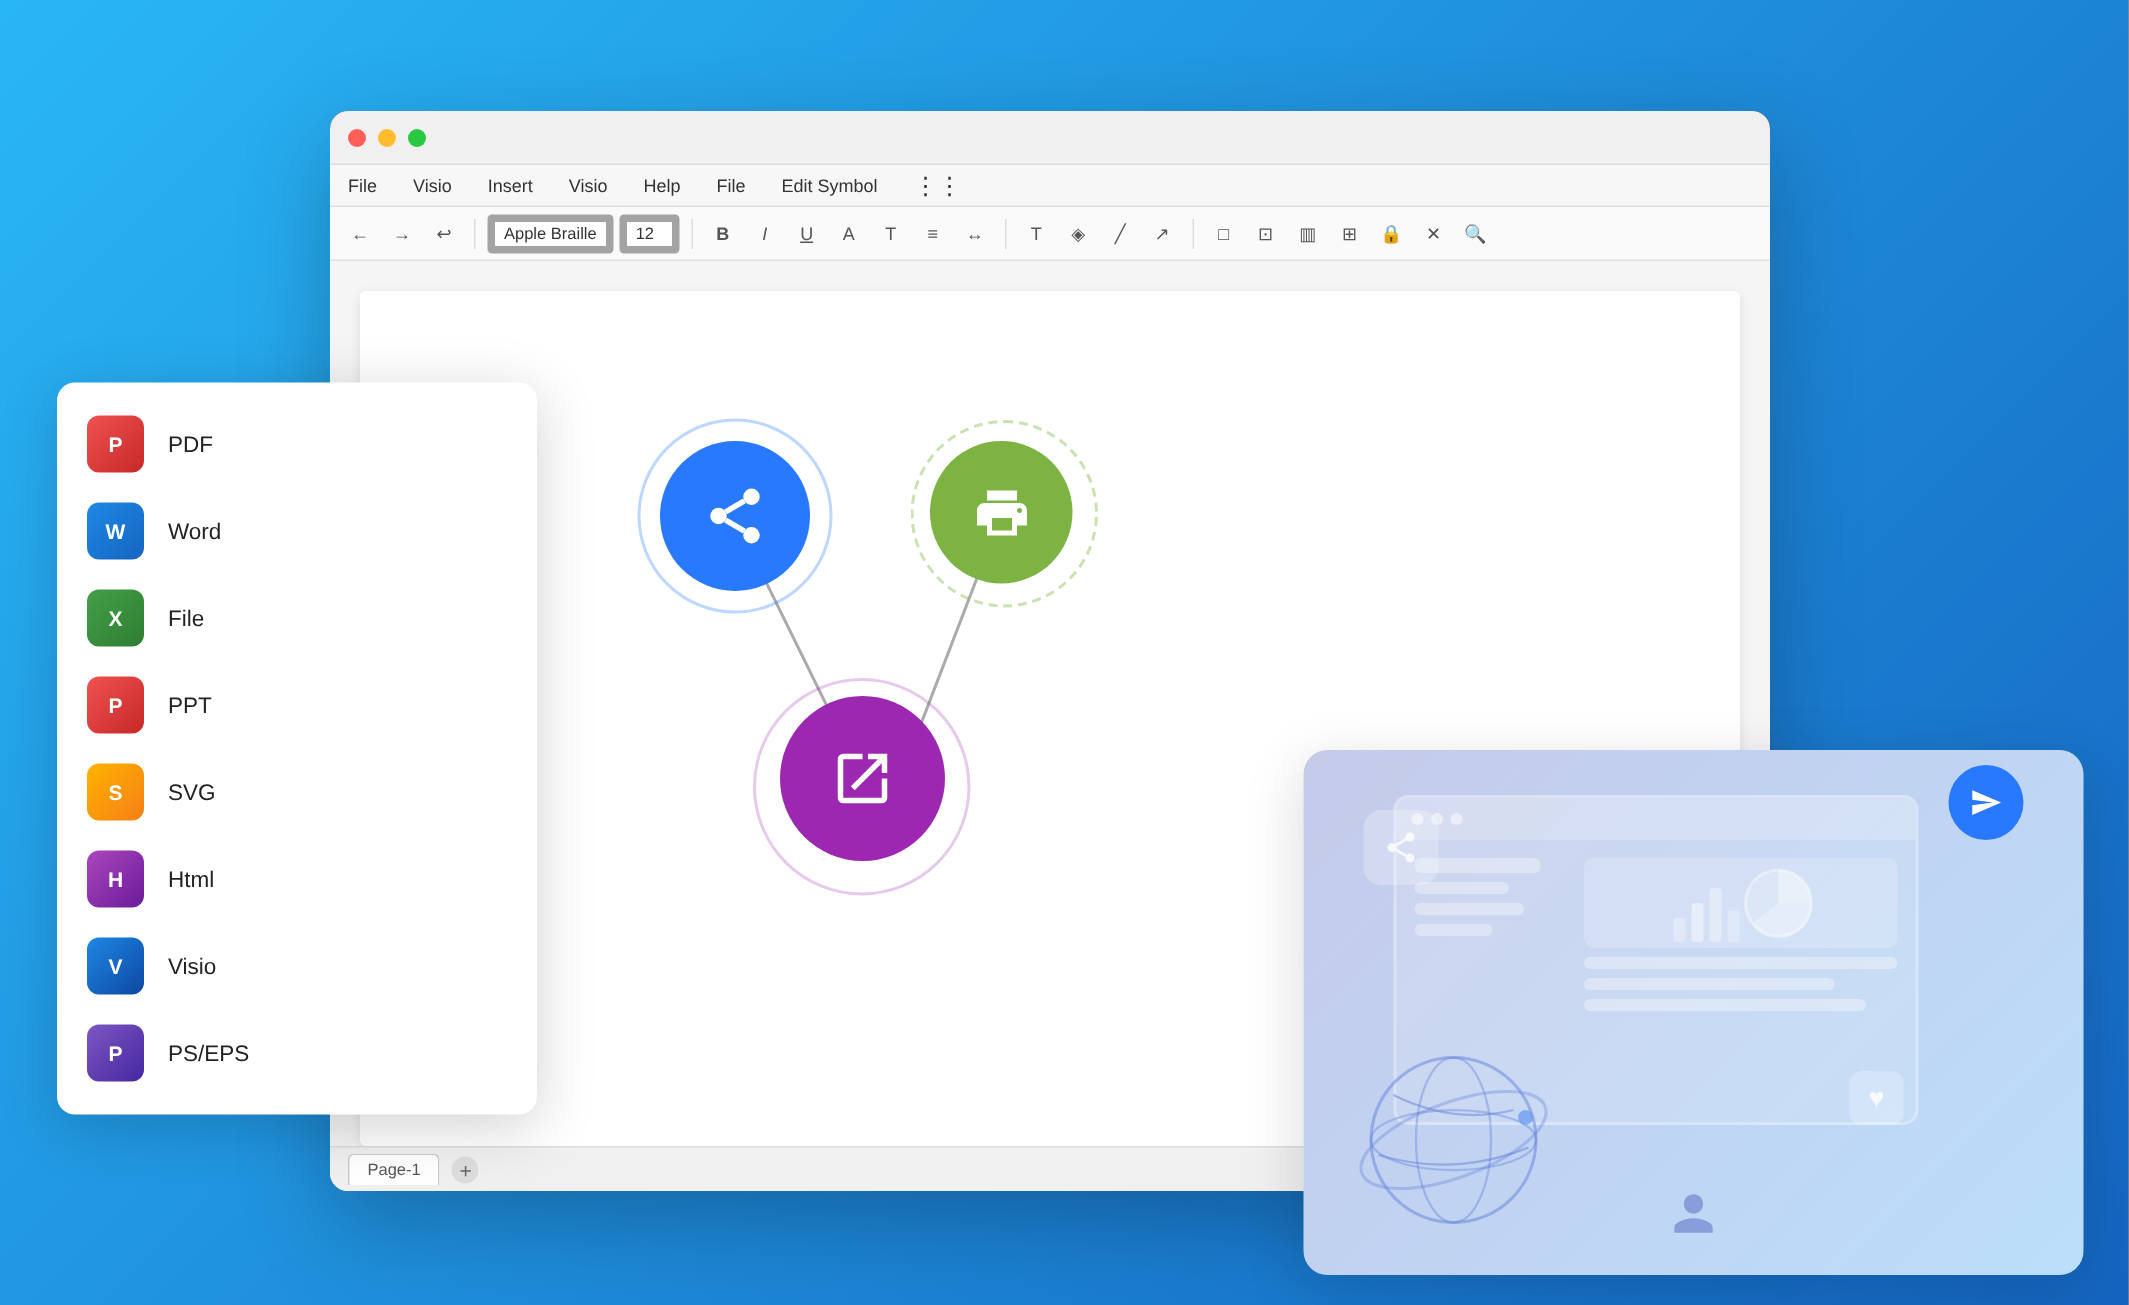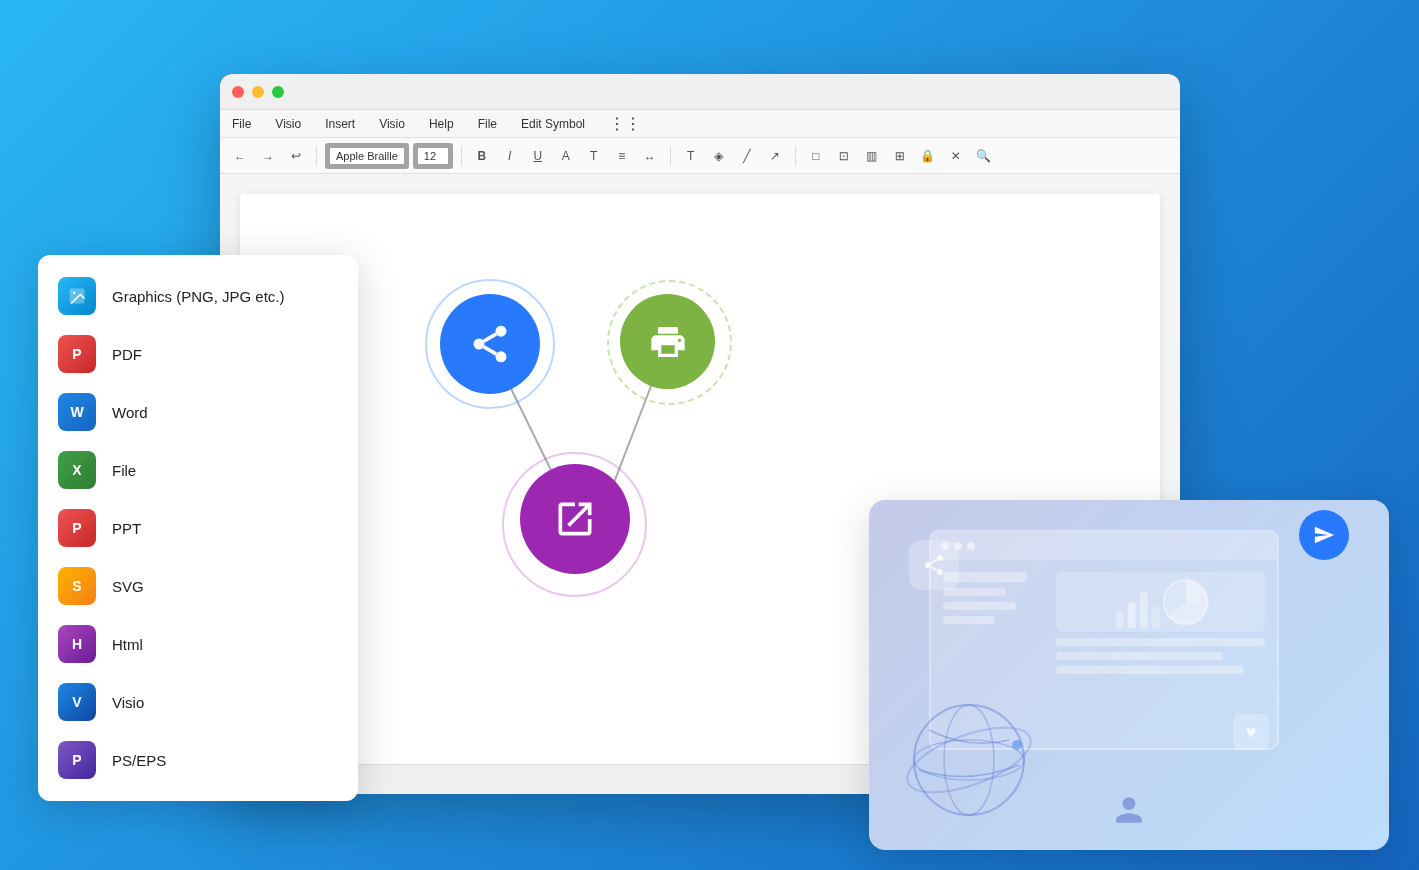--- a/index.html
+++ b/index.html
@@ -480,30 +480,20 @@
   </div>
 
   <div class="tab-bar">
     <div class="tab-item">Page-1</div>
     <div class="tab-add">+</div>
   </div>
 </div>
 
 <div class="export-menu">
 
-<div class="export-menu-item">
-      <div class="export-icon icon-png">
-        <svg width="20" height="20" viewBox="0 0 24 24" fill="white">
-          <rect x="3" y="3" width="18" height="18" rx="2" fill="rgba(255,255,255,0.3)"></rect>
-          <circle cx="8.5" cy="8.5" r="1.5" fill="white"></circle>
-          <polyline points="21 15 16 10 5 21" stroke="white" stroke-width="2" fill="none"></polyline>
-        </svg>
-      </div>
-      <span class="export-menu-label">Graphics (PNG, JPG etc.)</span>
-    </div>
     <div class="export-menu-item">
       <div class="export-icon icon-pdf">
         <span class="icon-letter">P</span>
       </div>
       <span class="export-menu-label">PDF</span>
     </div>
     <div class="export-menu-item">
       <div class="export-icon icon-word">
         <span class="icon-letter">W</span>
       </div>

